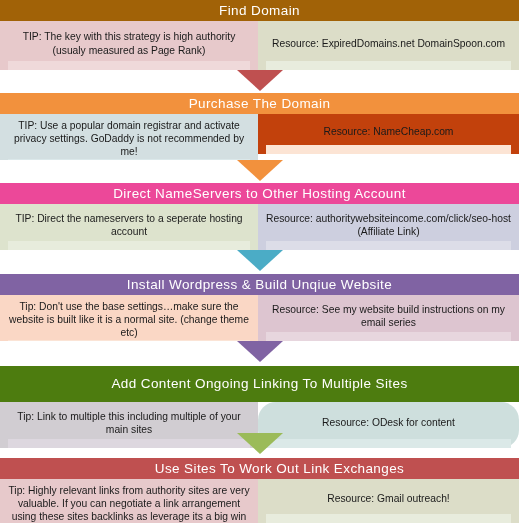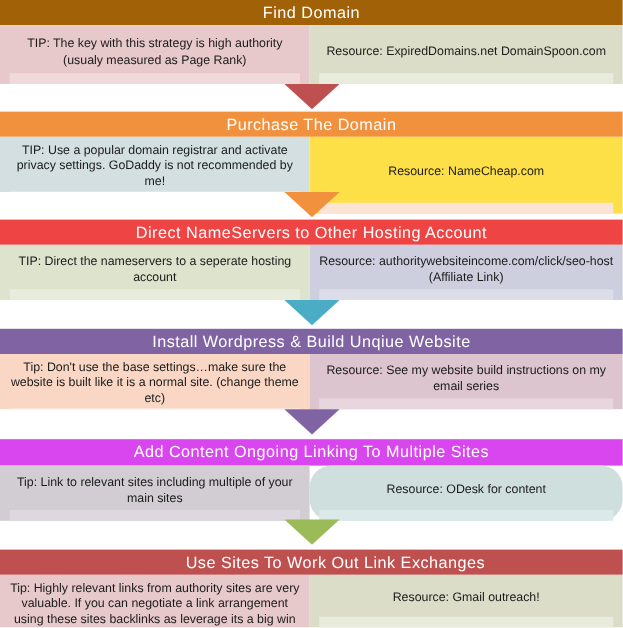--- a/index.html
+++ b/index.html
@@ -87,29 +87,29 @@
       </div>
     </div>
     <div class="arrow" style="top: 70px; left: 236.5px; border-top: 21px solid rgb(191, 80, 80);"></div>
     <div class="section" style="top: 93px;">
       <div class="sec-header" style="background: rgb(242, 145, 61); height: 21px;">Purchase  The  Domain</div>
       <div class="sec-body" style="height: 46px;">
         <div class="panel left" style="background: rgb(211, 223, 225); height: 46px;">
           <div class="panel-text">TIP: Use a popular domain registrar and activate privacy settings. GoDaddy is not recommended by me!</div>
           <div class="panel-strip" style="background: rgb(219, 232, 234);"></div>
         </div>
-        <div class="panel right" style="background: #fde047; height: 64px;">
+        <div class="panel right" style="background: #c2410c; height: 40px;">
           <div class="panel-text">Resource: NameCheap.com</div>
           <div class="panel-strip" style="background: rgb(252, 228, 212);"></div>
         </div>
       </div>
     </div>
     <div class="arrow" style="top: 160px; left: 236.5px; border-top: 21px solid rgb(242, 145, 61);"></div>
     <div class="section" style="top: 183px;">
-      <div class="sec-header" style="background: #ef4444; height: 21px;">Direct NameServers  to Other  Hosting  Account</div>
+      <div class="sec-header" style="background: #ec4899; height: 21px;">Direct NameServers  to Other  Hosting  Account</div>
       <div class="sec-body" style="height: 46px;">
         <div class="panel left" style="background: rgb(221, 227, 205); height: 46px;">
           <div class="panel-text">TIP: Direct the nameservers to a seperate hosting account</div>
           <div class="panel-strip" style="background: rgb(231, 236, 220);"></div>
         </div>
         <div class="panel right" style="background: rgb(205, 207, 223); height: 46px;">
           <div class="panel-text">Resource: authoritywebsiteincome.com/click/seo-host (Affiliate Link)</div>
           <div class="panel-strip" style="background: rgb(220, 221, 232);"></div>
         </div>
       </div>
@@ -123,24 +123,24 @@
           <div class="panel-strip" style="background: rgb(251, 228, 214);"></div>
         </div>
         <div class="panel right" style="background: rgb(221, 197, 208); height: 46px;">
           <div class="panel-text">Resource: See my website build instructions on my email series</div>
           <div class="panel-strip" style="background: rgb(231, 214, 222);"></div>
         </div>
       </div>
     </div>
     <div class="arrow" style="top: 341px; left: 236.5px; border-top: 21px solid rgb(128, 99, 163);"></div>
     <div class="section" style="top: 366px;">
-      <div class="sec-header" style="background: #d946ef; height: 22px;">Add  Content Ongoing  Linking  To Multiple  Sites</div>
+      <div class="sec-header" style="background: #4d7c0f; height: 36px;">Add  Content Ongoing  Linking  To Multiple  Sites</div>
       <div class="sec-body" style="height: 46px;">
         <div class="panel left" style="background: rgb(209, 205, 210); height: 46px;">
-          <div class="panel-text">Tip: Link to relevant sites including multiple of your main sites</div>
+          <div class="panel-text">Tip: Link to multiple this including multiple of your main sites</div>
           <div class="panel-strip" style="background: rgb(221, 215, 223);"></div>
         </div>
         <div class="panel right" style="background: rgb(206, 223, 221); height: 46px; border-radius: 18px;">
           <div class="panel-text">Resource: ODesk for content</div>
           <div class="panel-strip" style="background: rgb(219, 233, 232);"></div>
         </div>
       </div>
     </div>
     <div class="arrow" style="top: 433px; left: 236.5px; border-top: 21px solid rgb(155, 187, 89);"></div>
     <div class="section" style="top: 458px;">

